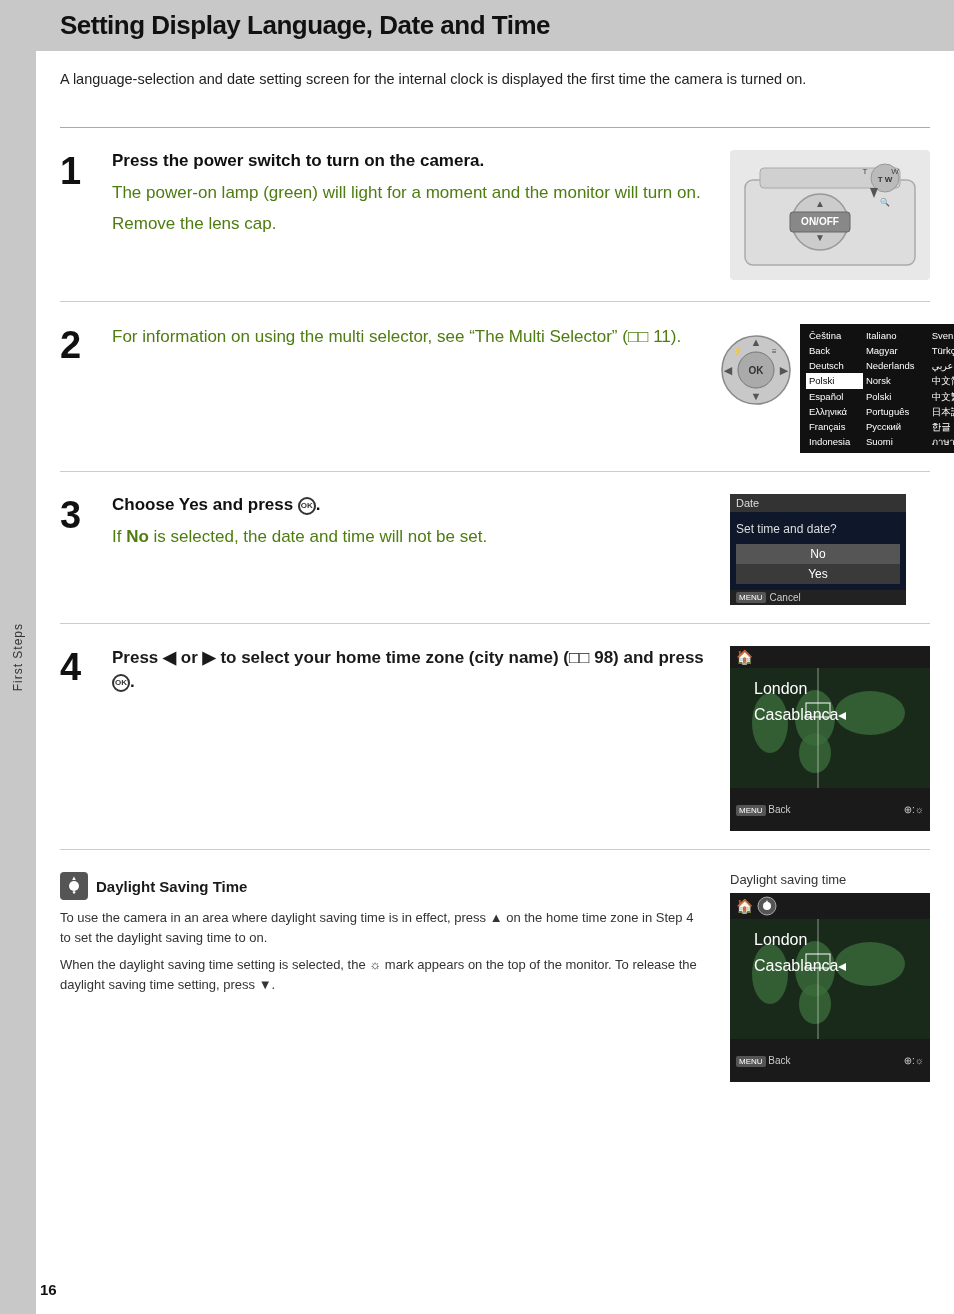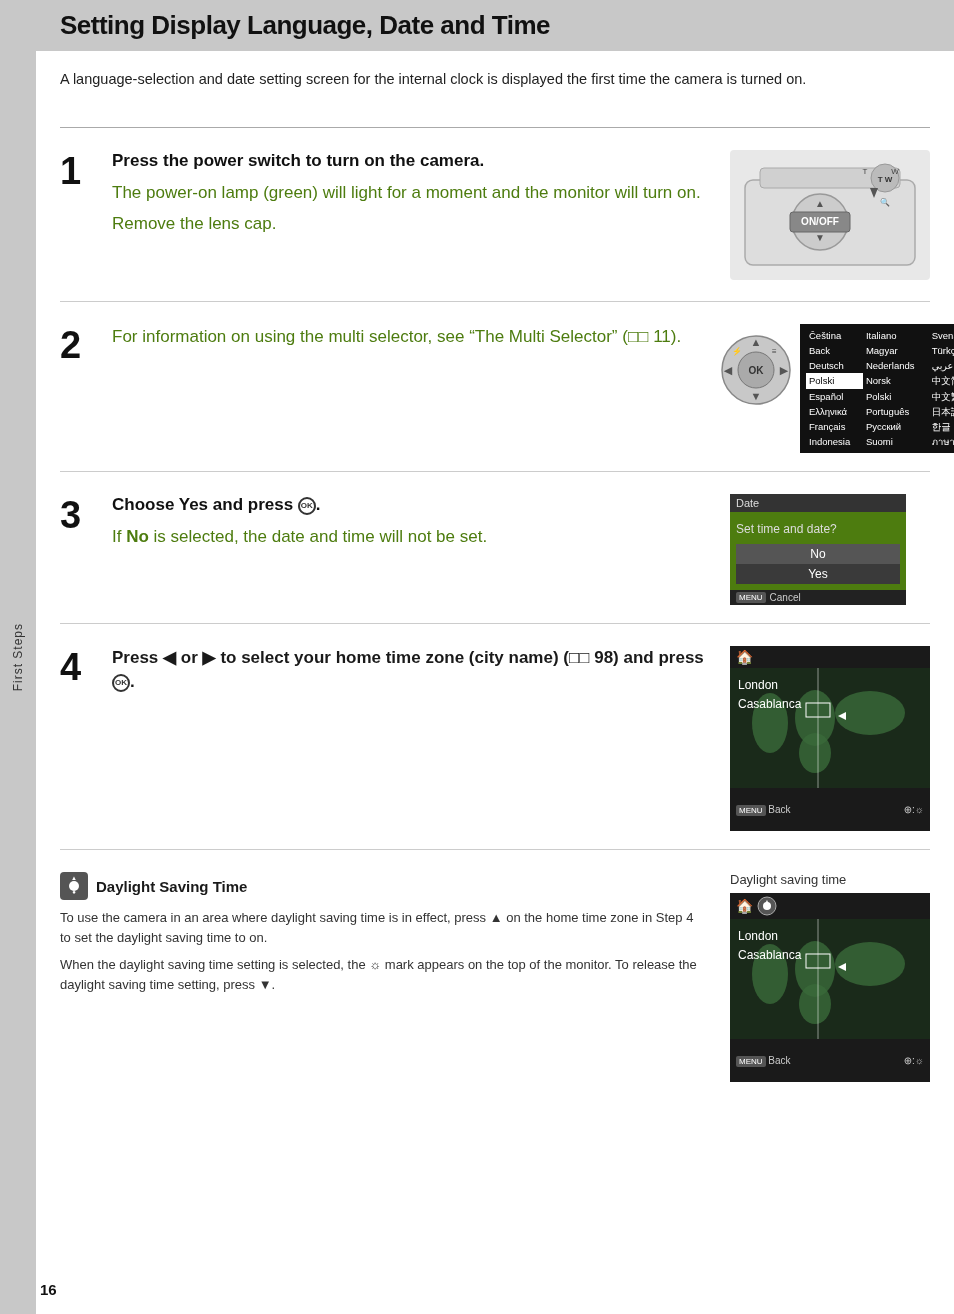--- a/index.html
+++ b/index.html
@@ -127,21 +127,21 @@
       width: 100%;
     }
     .lang-grid td {
       padding: 0 3px;
       white-space: nowrap;
       font-size: 9.5px;
     }
 
     
     .date-screen {
-      background: #4d7c0f;
+      background: #0f172a;
       color: #fff;
       width: 176px;
       font-size: 12px;
       overflow: hidden;
     }
     .date-screen .ds-header {
       background: #333;
       color: #ddd;
       padding: 3px 6px;
       font-size: 11px;
@@ -195,22 +195,22 @@
     }
     .map-body {
       position: relative;
       height: 120px;
       background: #2a5a2a;
       overflow: hidden;
     }
     .map-cities {
       position: absolute;
       top: 8px;
-      left: 8px;
-      font-size: 12px;
+      left: 24px;
+      font-size: 16px;
       color: #fff;
       line-height: 1.6;
     }
     .map-footer {
       background: #1a1a1a;
       padding: 16px 6px;
       font-size: 10px;
       color: #ccc;
       display: flex;
       justify-content: space-between;

